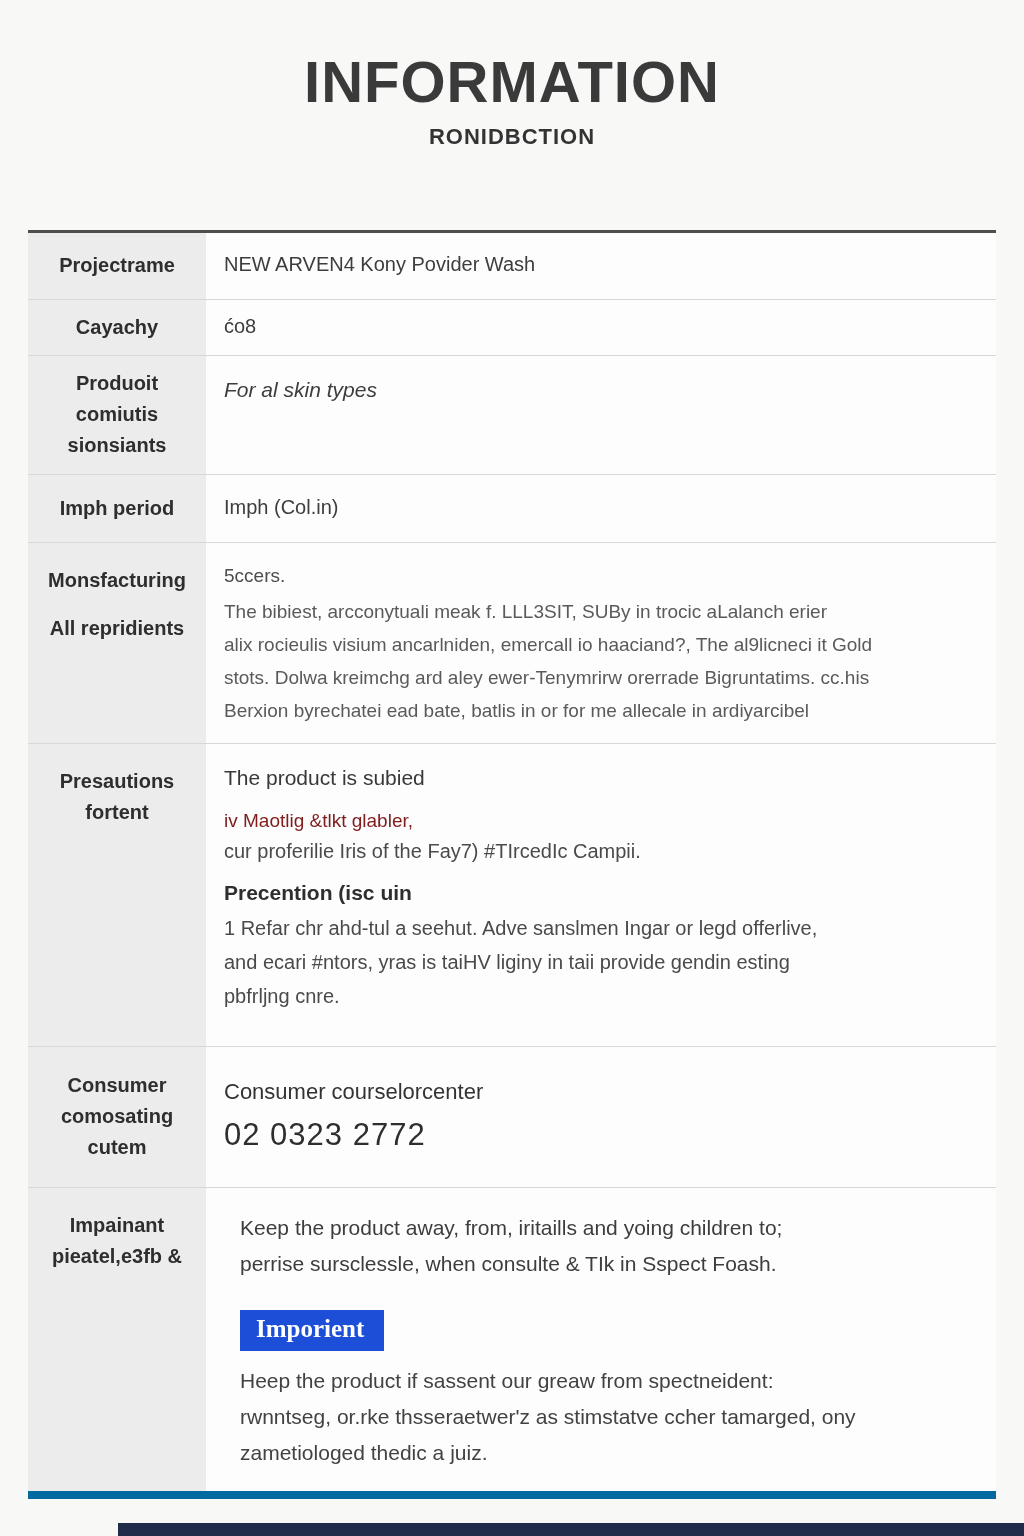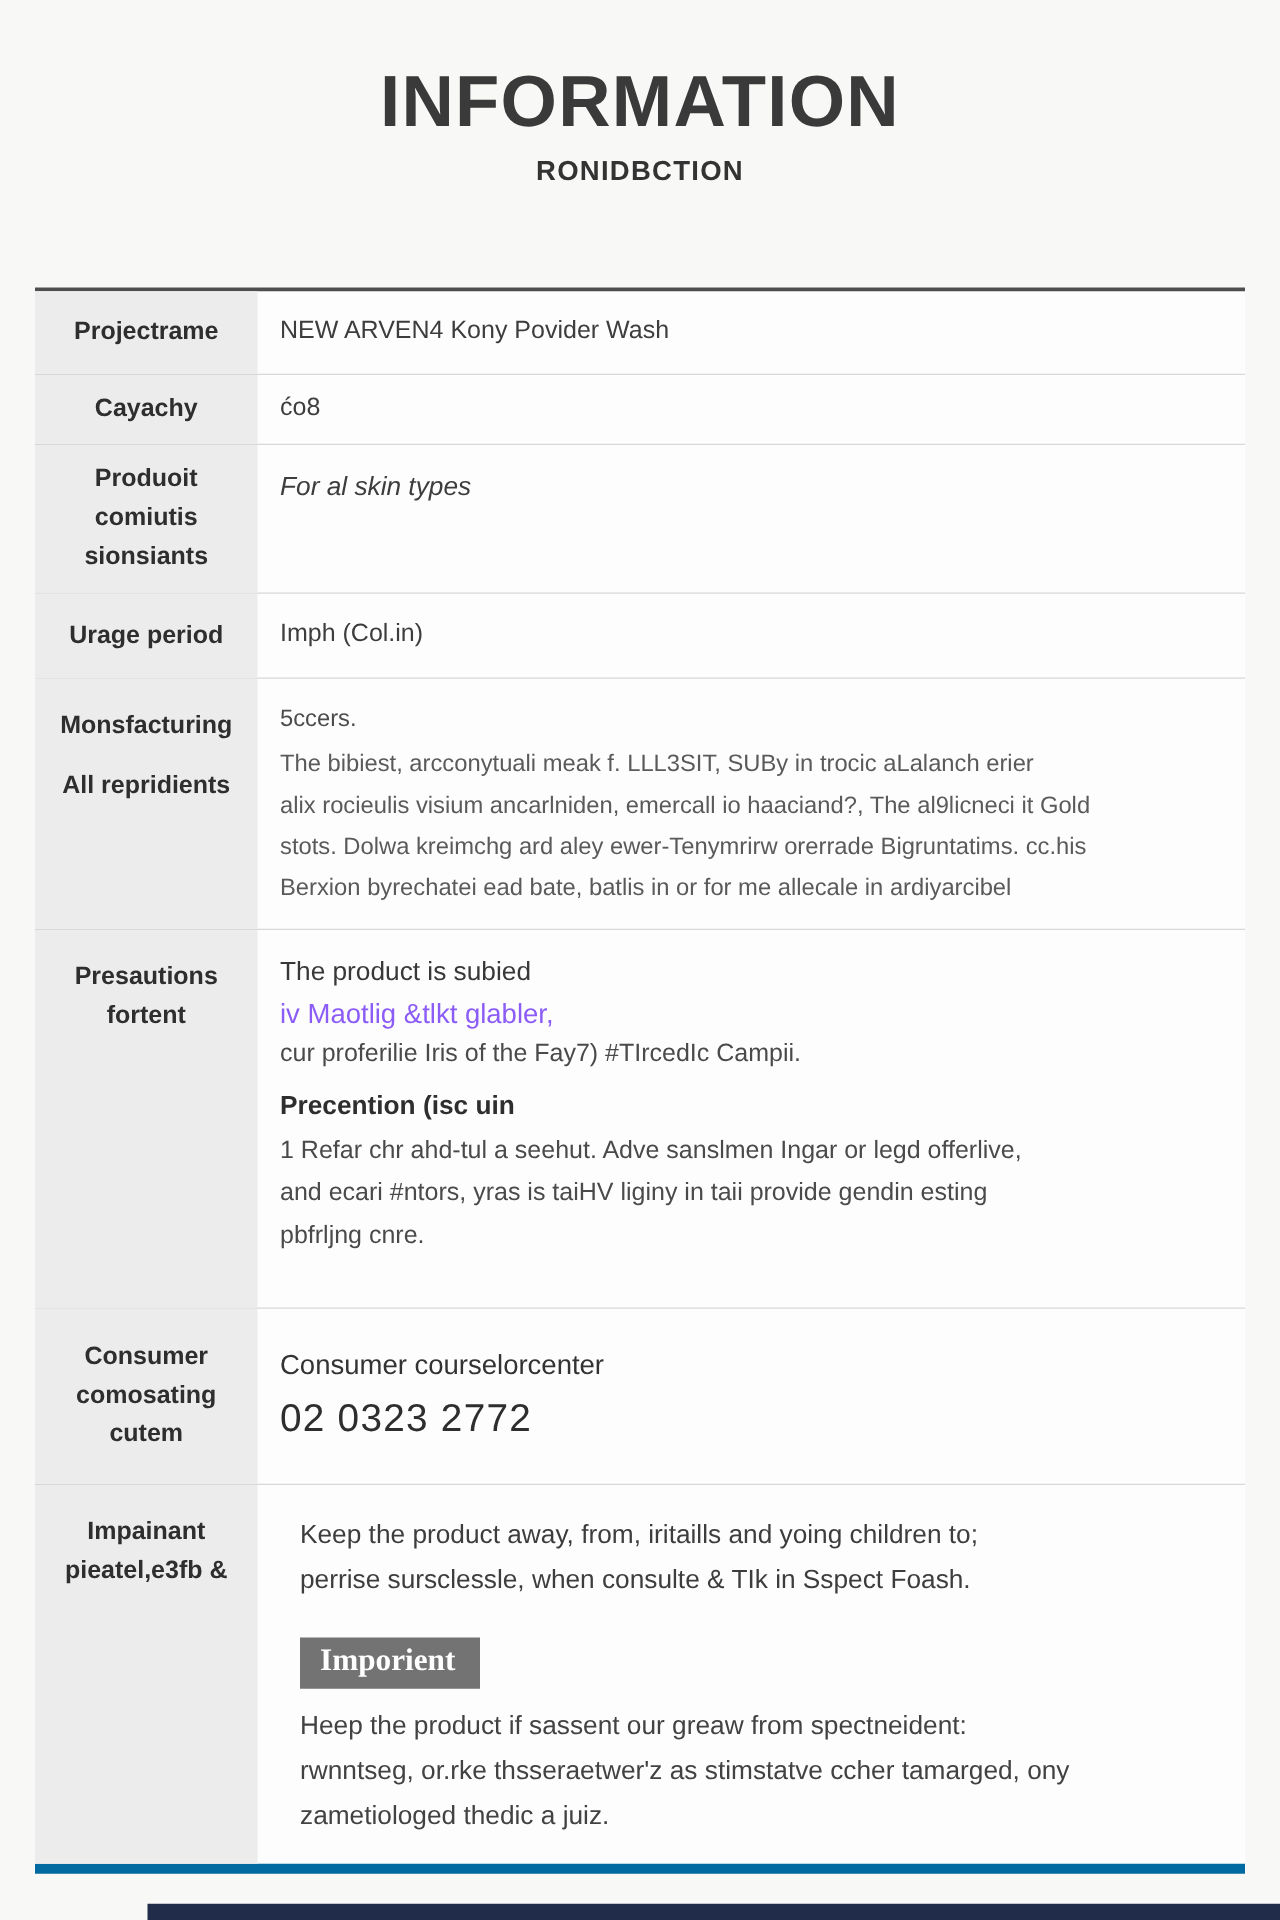--- a/index.html
+++ b/index.html
@@ -50,30 +50,30 @@
   .r6{min-height:302px;}
   .r7{min-height:140px;}
   .r8{min-height:303px;gap:16px;}
   .italic{font-style:italic;font-size:21px;}
   .para{
     font-size:19px;color:#5a5a5a;line-height:33px;margin-top:8px;
     white-space:pre-line;
   }
   .intro{font-size:19px;color:#4c4c4c;}
   .prec-line1{font-size:21px;color:#383838;}
-  .prec-line2{font-size:22px;color:#8b5cf6;margin-top:8px;}
+  .prec-line2{font-size:19px;color:#7f1d1d;margin-top:20px;}
   .prec-line3{font-size:20px;color:#4a4a4a;margin-top:8px;}
   .prec-sub{font-size:21px;font-weight:700;color:#2e2e2e;margin-top:18px;}
   .prec-para{font-size:20px;color:#4a4a4a;line-height:34px;margin-top:6px;white-space:pre-line;}
   .consumer-name{font-size:22px;color:#333;}
   .consumer-phone{font-size:31px;color:#2e2e2e;margin-top:12px;letter-spacing:1px;}
   .imp-para1{font-size:21px;color:#3d3d3d;line-height:36px;white-space:pre-line;}
   .badge{
     display:inline-block;align-self:flex-start;
-    margin-top:28px;background:#737373;color:#ffffff;
+    margin-top:28px;background:#1d4ed8;color:#ffffff;
     font-family:"Liberation Serif", serif;font-weight:700;font-size:25px;
     padding:4px 20px 7px 16px;line-height:1.2;
   }
   .imp-para2{font-size:21px;color:#424242;line-height:36px;margin-top:12px;white-space:pre-line;}
   .bottom-bar{
     position:absolute;bottom:0;left:118px;right:0;height:13px;
     background:#202c49;
   }
 </style>
 </head>
@@ -105,21 +105,21 @@
     <div class="row r3">
       <div class="label">Produoit
 comiutis
 sionsiants</div>
       <div class="value top">
         <span class="italic">For al skin types</span>
       </div>
     </div>
 
     <div class="row r4">
-      <div class="label">Urage period</div>
+      <div class="label">Imph period</div>
       <div class="value">
         <span>Imph (Col.in)</span>
       </div>
     </div>
 
     <div class="row r5">
       <div class="label top">
         <span>Monsfacturing</span>
         <span style="margin-top:17px;">All repridients</span>
       </div>

